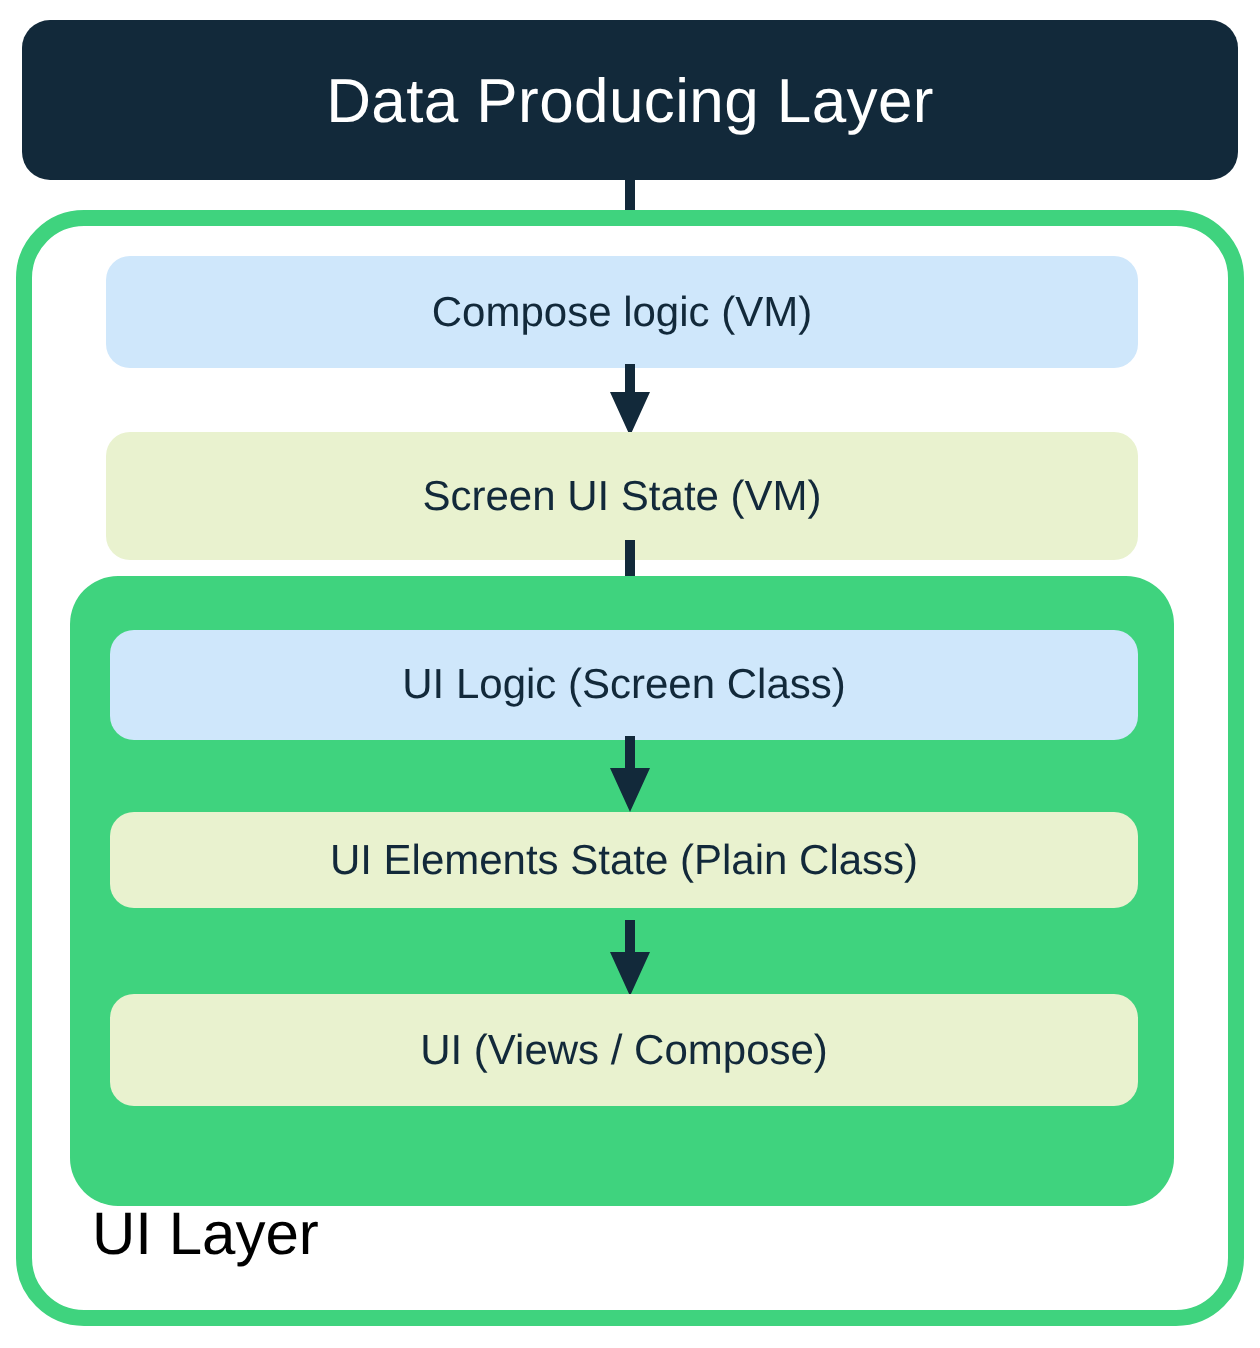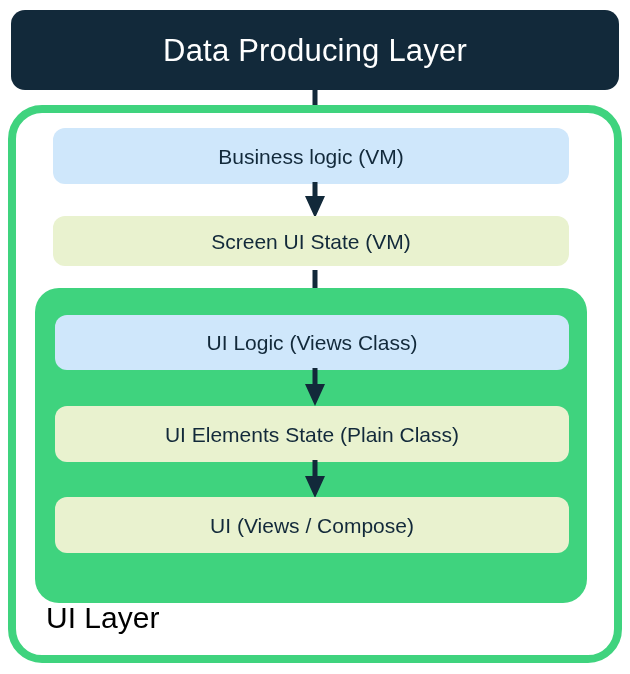--- a/index.html
+++ b/index.html
@@ -82,21 +82,21 @@
     line-height: 1;
     white-space: nowrap;
   }
   .node.blue  { background: #cfe7fb; }
   .node.olive { background: #e9f2cf; }
 
   .business-logic {
     left: 53px;  top: 128px;  width: 516px; height: 56px;
   }
   .screen-ui-state {
-    left: 53px;  top: 216px;  width: 516px; height: 50px;
+    left: 53px;  top: 216px;  width: 516px; height: 64px;
   }
 
   
   .lifecycle-box {
     position: absolute;
     left: 35px;
     top: 288px;
     width: 552px;
     height: 315px;
     background: #3fd37e;
@@ -110,21 +110,21 @@
     color: #ffffff;
     font-size: 20px;
     line-height: 1;
     white-space: nowrap;
   }
 
   .ui-logic {
     left: 55px;  top: 315px;  width: 514px; height: 55px;
   }
   .ui-elements-state {
-    left: 55px;  top: 406px;  width: 514px; height: 56px;
+    left: 55px;  top: 406px;  width: 514px; height: 48px;
   }
   .ui-views {
     left: 55px;  top: 497px;  width: 514px; height: 56px;
   }
 
   
   .arrow {
     position: absolute;
     width: 26px;
     left: 302px;
@@ -148,21 +148,21 @@
 
   <div class="arrow arrow-1">
     <svg width="26" height="40" viewBox="0 0 26 40" aria-hidden="true">
       <path d="M10.5 0 H15.5 V18 H23 L13 40 L3 18 H10.5 Z" fill="#12293a"></path>
     </svg>
   </div>
 
   <div class="ui-layer-outer"></div>
 
   <div class="node blue business-logic">
-    <span class="node-label">Business logic (VM)</span>
+    <span class="node-label">Compose logic (VM)</span>
   </div>
 
   <div class="arrow arrow-2">
     <svg width="26" height="36" viewBox="0 0 26 36" aria-hidden="true">
       <path d="M10.5 0 H15.5 V14 H23 L13 36 L3 14 H10.5 Z" fill="#12293a"></path>
     </svg>
   </div>
 
   <div class="node olive screen-ui-state">
     <span class="node-label">Screen UI State (VM)</span>
@@ -170,21 +170,21 @@
 
   <div class="arrow arrow-3">
     <svg width="26" height="46" viewBox="0 0 26 46" aria-hidden="true">
       <path d="M10.5 0 H15.5 V24 H23 L13 46 L3 24 H10.5 Z" fill="#12293a"></path>
     </svg>
   </div>
 
   <div class="lifecycle-box"></div>
 
   <div class="node blue ui-logic">
-    <span class="node-label">UI Logic (Views Class)</span>
+    <span class="node-label">UI Logic (Screen Class)</span>
   </div>
 
   <div class="arrow arrow-4">
     <svg width="26" height="38" viewBox="0 0 26 38" aria-hidden="true">
       <path d="M10.5 0 H15.5 V16 H23 L13 38 L3 16 H10.5 Z" fill="#12293a"></path>
     </svg>
   </div>
 
   <div class="node olive ui-elements-state">
     <span class="node-label">UI Elements State (Plain Class)</span>

